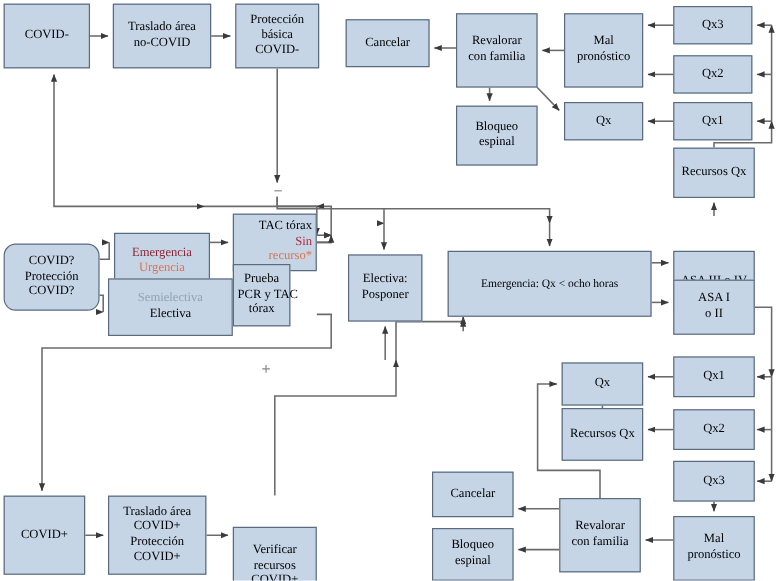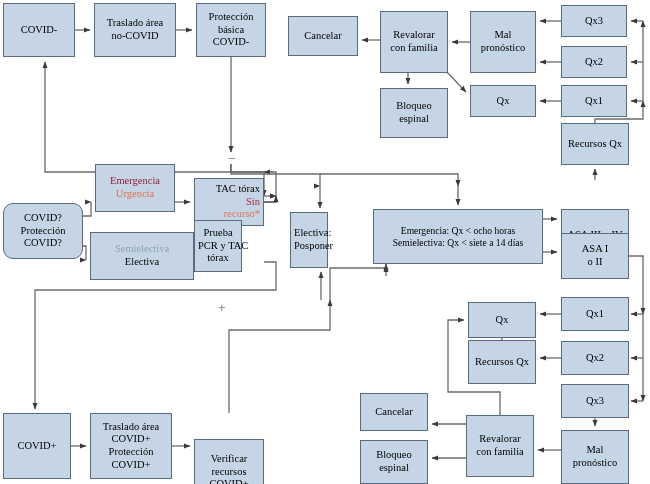--- a/index.html
+++ b/index.html
@@ -224,21 +224,21 @@
           <span class="ln">o II</span>
         </div>
       </div>
       <div class="node" style="left: 3px; top: 203px; width: 80px; height: 56px; border-radius: 10px;">
         <div class="lines">
           <span class="ln">COVID?</span>
           <span class="ln">Protección</span>
           <span class="ln">COVID?</span>
         </div>
       </div>
-      <div class="node" style="left: 95px; top: 164px; width: 80px; height: 48px;">
+      <div class="node" style="left: 95px; top: 194px; width: 80px; height: 48px;">
         <div class="lines">
           <span class="ln c-emerg">Emergencia</span>
           <span class="ln c-urg">Urgencia</span>
         </div>
       </div>
       <div class="node" style="left: 194px; top: 178px; width: 70px; height: 48px; text-align: right;">
         <div class="lines">
           <span class="ln">TAC tórax</span>
           <span class="ln c-sin">Sin</span>
           <span class="ln c-rec">recurso*</span>
@@ -250,30 +250,29 @@
           <span class="ln">Electiva</span>
         </div>
       </div>
       <div class="node" style="left: 194px; top: 220px; width: 48px; height: 52px; justify-content: flex-end;">
         <div class="lines">
           <span class="ln">Prueba</span>
           <span class="ln">PCR y TAC</span>
           <span class="ln">tórax</span>
         </div>
       </div>
-      <div class="node" style="left: 290px; top: 212px; width: 38px; height: 56px;">
+      <div class="node" style="left: 290px; top: 212px; width: 62px; height: 56px;">
         <div class="lines">
           <span class="ln">Electiva:</span>
           <span class="ln">Posponer</span>
         </div>
       </div>
       <div class="node sm" style="left: 373px; top: 209px; width: 170px; height: 55px;">
         <div class="lines">
           <span class="ln">Emergencia: Qx &lt; ocho horas</span>
-          <span class="ln">Semielectiva: Qx &lt; siete a 14 días</span>
         </div>
       </div>
       <div class="node" style="left: 468px; top: 302px; width: 68px; height: 36px;">
         <div class="lines">
           <span class="ln">Qx</span>
         </div>
       </div>
       <div class="node" style="left: 561px; top: 297px; width: 68px; height: 34px;">
         <div class="lines">
           <span class="ln">Qx1</span>

